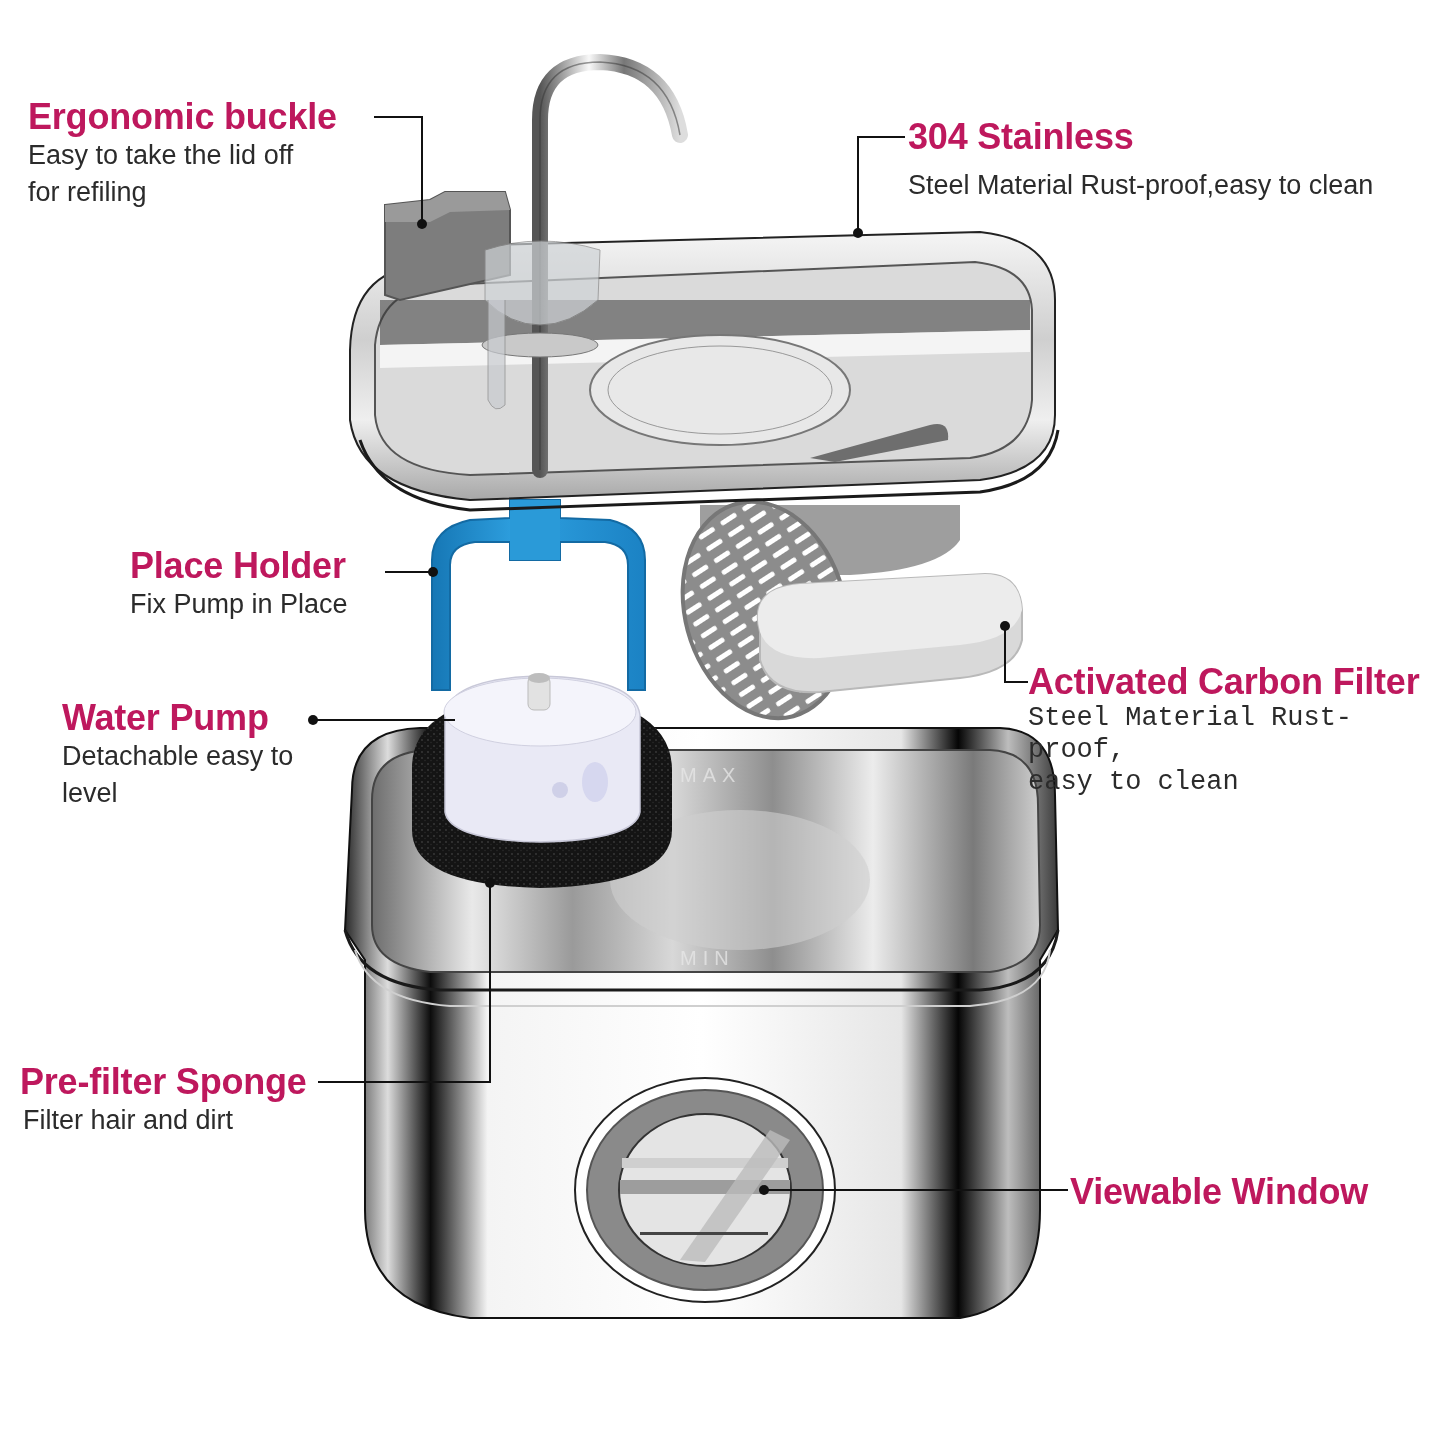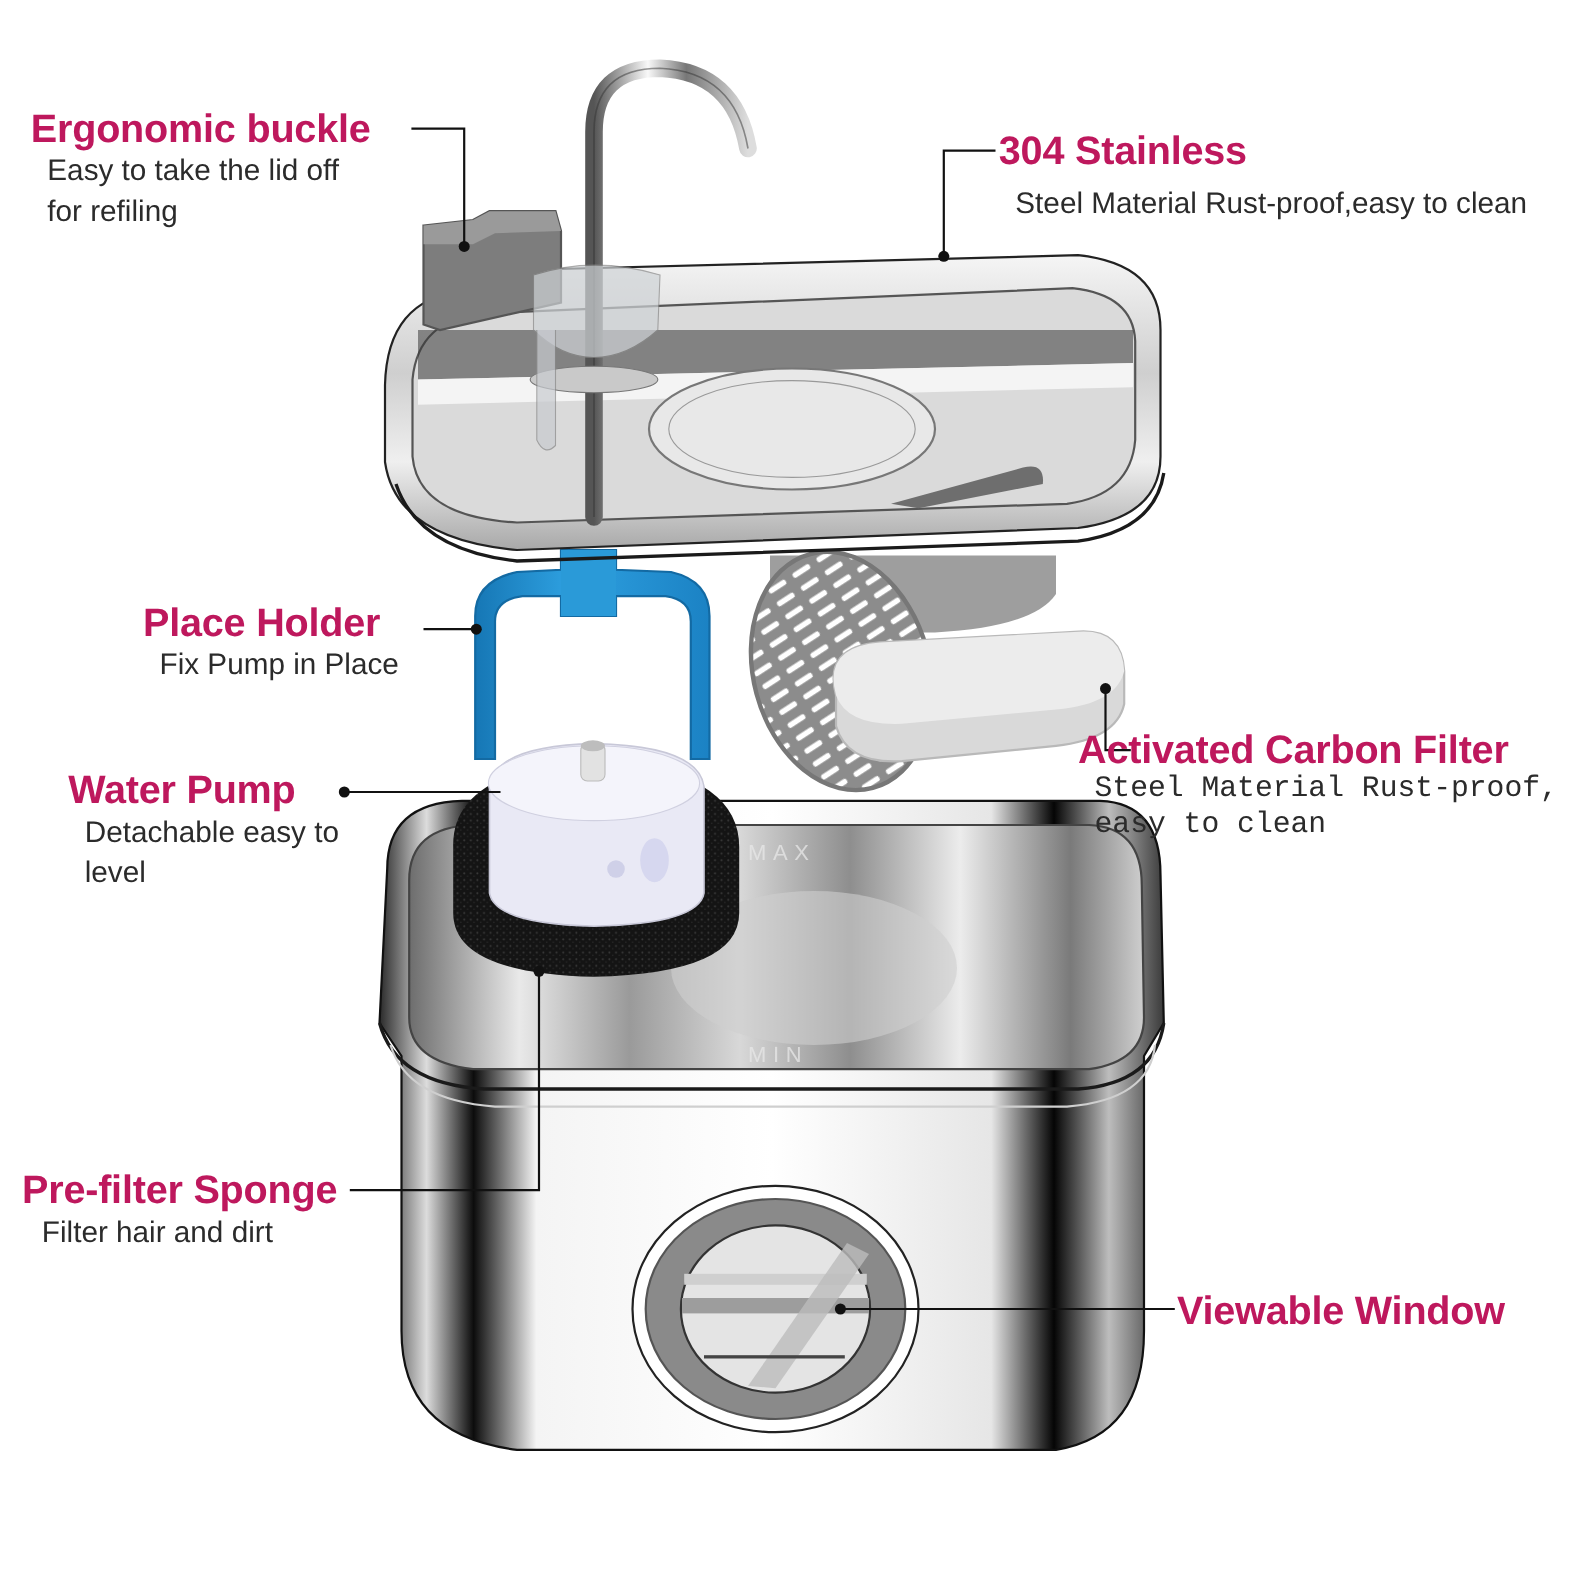--- a/index.html
+++ b/index.html
@@ -2,21 +2,21 @@
 <html><head>
 <meta charset="utf-8">
 <style>
   html, body { margin:0; padding:0; background:#ffffff; }
   body { width:1445px; height:1445px; position:relative; overflow:hidden;
          font-family:"Liberation Sans", sans-serif; }
   .stage { position:absolute; left:0; top:0; width:1445px; height:1445px; }
   .illus { position:absolute; left:0; top:0; width:1445px; height:1445px; }
   .callout { position:absolute; }
   .callout .title { display:block; font-weight:bold; color:#be185d; font-size:36px; line-height:40px; white-space:nowrap; letter-spacing:-0.2px; }
-  .callout .desc  { display:block; color:#2b2b2b; font-size:27px; line-height:37px; white-space:pre-line;margin-left:15px; }
+  .callout .desc  { display:block; color:#2b2b2b; font-size:27px; line-height:37px; white-space:pre-line; }
   .emboss { font-family:"Liberation Sans", sans-serif; font-size:20px; letter-spacing:6px; fill:#e8e8e8; opacity:0.75; }
 </style>
 </head>
 <body>
 
 <div class="stage">
 
   <svg class="illus" viewBox="0 0 1445 1445">
     <defs>
       <linearGradient id="steelV" x1="0" x2="1" y1="0" y2="0">
@@ -168,21 +168,21 @@
     <span class="title">Place Holder</span>
     <span class="desc">Fix Pump in Place</span>
   </div>
 
   <div class="callout" style="left:62px; top:698px;">
     <span class="title">Water Pump</span>
     <span class="desc">Detachable easy to
 level</span>
   </div>
 
-  <div class="callout" style="left:980px; top:662px;">
+  <div class="callout" style="left:1028px; top:662px;">
     <span class="title">Activated Carbon Filter</span>
     <span class="desc" style="line-height:32px;font-family:Liberation Mono, monospace;">Steel Material Rust-proof,
 easy to clean</span>
   </div>
 
   <div class="callout" style="left:20px; top:1062px;">
     <span class="title">Pre-filter Sponge</span>
     <span class="desc" style="padding-left:3px;">Filter hair and dirt</span>
   </div>
 

